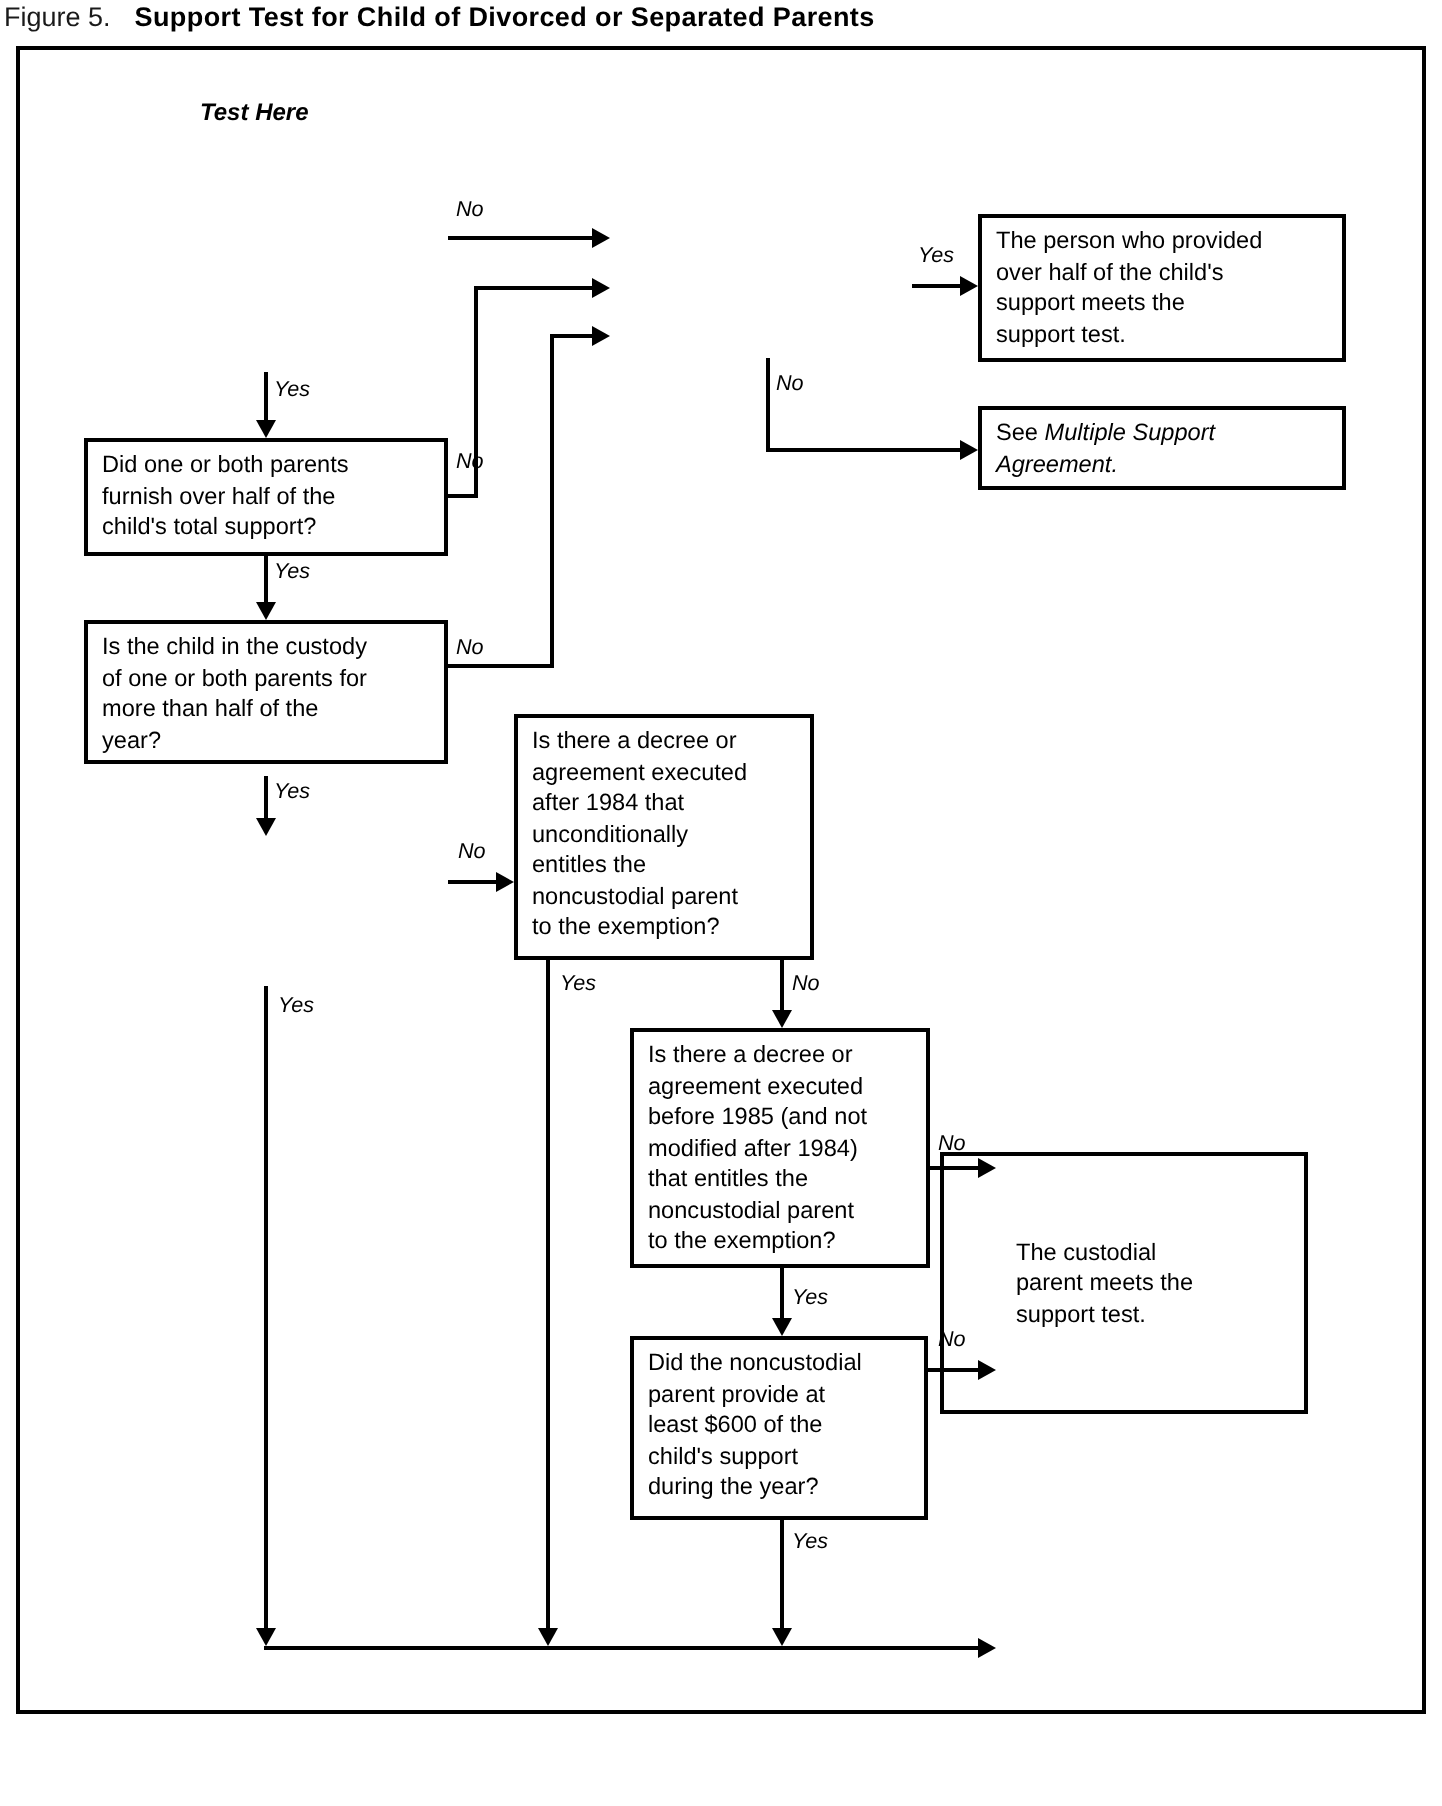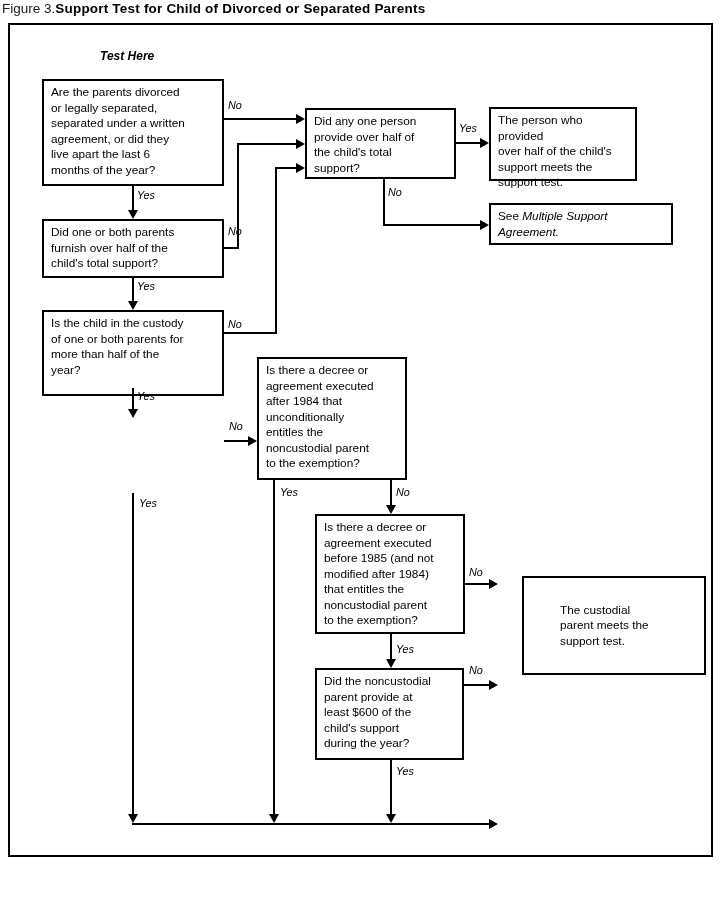--- a/index.html
+++ b/index.html
@@ -3,86 +3,76 @@
 <meta charset="utf-8">
 <style>
   html,body{margin:0;padding:0;background:#fff;}
   #stage{
     position:relative;width:721px;height:903px;background:#ffffff;
     font-family:"Liberation Sans","DejaVu Sans",sans-serif;color:#000;
     overflow:hidden;
   }
   .figure-title{position:absolute;left:2px;top:1px;font-size:13.5px;white-space:nowrap;}
   .figure-title .fig-label{font-weight:normal;color:#1a1a1a;}
-  .figure-title .fig-text{font-weight:bold;margin-left:0;letter-spacing:.2px;}
+  .figure-title .fig-text{font-weight:bold;margin-left:12px;letter-spacing:.2px;}
   .outer{position:absolute;left:8px;top:23px;width:705px;height:834px;border:2px solid #000;box-sizing:border-box;}
   .start-here{position:absolute;left:100px;top:49px;font-size:12px;font-weight:bold;font-style:italic;}
   .fbox{
     position:absolute;border:2px solid #000;box-sizing:border-box;background:#fff;
     font-size:11.8px;line-height:15.5px;padding:4px 6px 3px 7px;white-space:pre-line;
   }
   .line{position:absolute;background:#000;}
   .h{height:2px;} .v{width:2px;}
   .ar{position:absolute;width:0;height:0;border-top:5px solid transparent;border-bottom:5px solid transparent;border-left:9px solid #000;}
   .ad{position:absolute;width:0;height:0;border-left:5px solid transparent;border-right:5px solid transparent;border-top:9px solid #000;}
   .lbl{position:absolute;font-size:10.8px;font-style:italic;white-space:nowrap;}
   .center-box{display:flex;align-items:center;padding-left:36px;}
   .it{font-style:italic;text-align:right;}
 </style>
 </head>
 <body>
 
 <div id="stage">
 
   <div class="figure-title">
-    <span class="fig-label">Figure 3.</span><span class="fig-text">Support Test for Child of Divorced or Separated Parents</span>
+    <span class="fig-label">Figure 5.</span><span class="fig-text">Support Test for Child of Divorced or Separated Parents</span>
   </div>
 
   <div class="outer"></div>
 
   <div class="start-here">Test Here</div>
 
-  <div class="fbox" style="left:42px;top:79px;width:182px;height:107px;">Are the parents divorced
-or legally separated,
-separated under a written
-agreement, or did they
-live apart the last 6
-months of the year?</div>
   <div class="fbox" style="left:42px;top:219px;width:182px;height:59px;">Did one or both parents
 furnish over half of the
 child's total support?</div>
-  <div class="fbox" style="left:42px;top:310px;width:182px;height:86px;">Is the child in the custody
+  <div class="fbox" style="left:42px;top:310px;width:182px;height:72px;">Is the child in the custody
 of one or both parents for
 more than half of the
 year?</div>
-  <div class="fbox" style="left:305px;top:108px;width:151px;height:71px;">Did any one person
-provide over half of
-the child's total
-support?</div>
-  <div class="fbox" style="left:489px;top:107px;width:148px;height:74px;">The person who provided
+  <div class="fbox" style="left:489px;top:107px;width:184px;height:74px;">The person who provided
 over half of the child's
 support meets the
 support test.</div>
   <div class="fbox" style="left:489px;top:203px;width:184px;height:42px;"><span>See </span><span class="it">Multiple Support
 Agreement.</span></div>
   <div class="fbox" style="left:257px;top:357px;width:150px;height:123px;">Is there a decree or
 agreement executed
 after 1984 that
 unconditionally
 entitles the
 noncustodial parent
 to the exemption?</div>
   <div class="fbox" style="left:315px;top:514px;width:150px;height:120px;">Is there a decree or
 agreement executed
 before 1985 (and not
 modified after 1984)
 that entitles the
 noncustodial parent
 to the exemption?</div>
-  <div class="fbox center-box" style="left:522px;top:576px;width:184px;height:99px;">The custodial
+  <div class="fbox center-box" style="left:470px;top:576px;width:184px;height:131px;">The custodial
 parent meets the
 support test.</div>
   <div class="fbox" style="left:315px;top:668px;width:149px;height:92px;">Did the noncustodial
 parent provide at
 least $600 of the
 child's support
 during the year?</div>
 
   <div class="line v" style="left:132px;top:186px;height:25px;"></div>
   <div class="ad" style="left:128px;top:210px;"></div>

